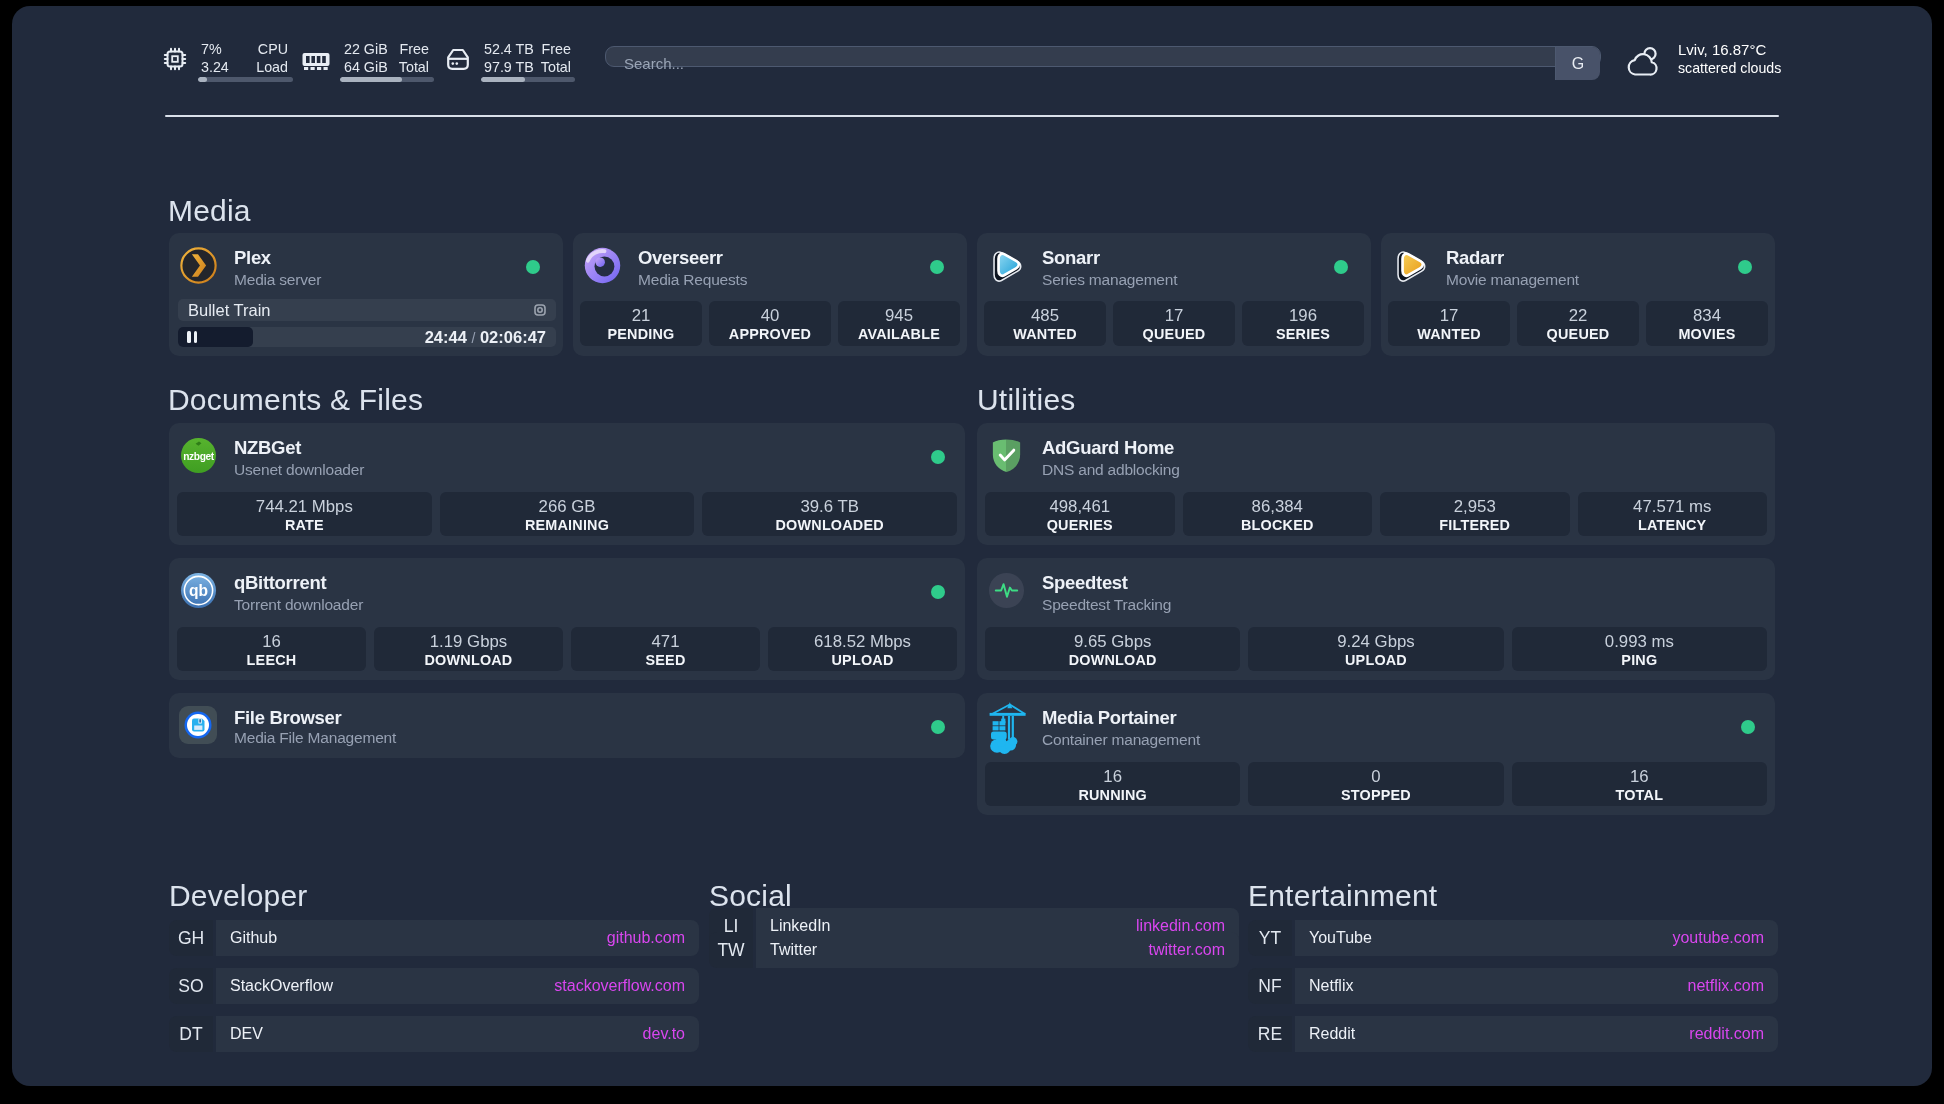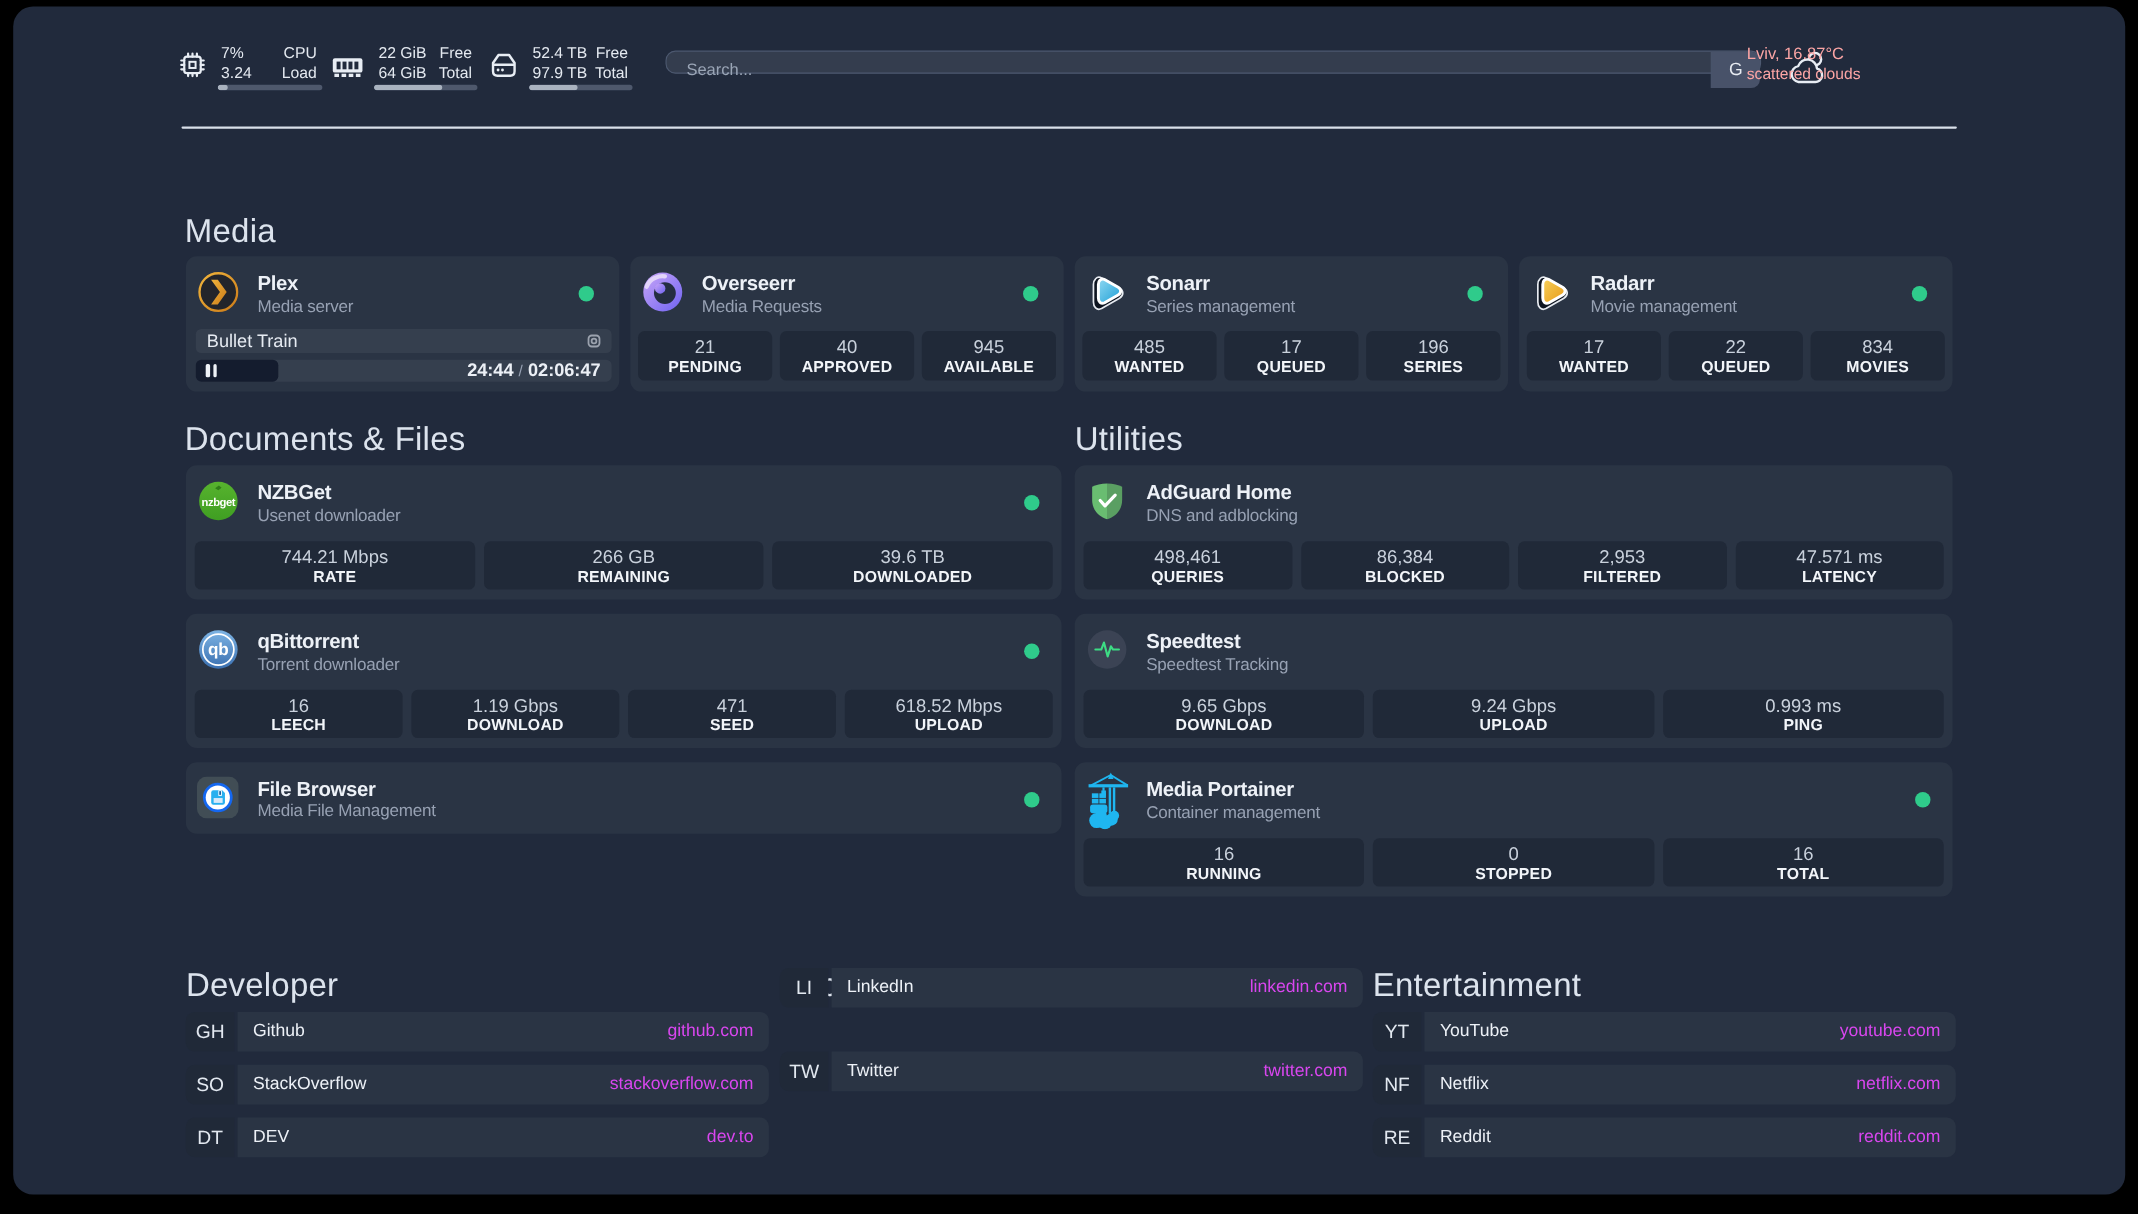--- a/index.html
+++ b/index.html
@@ -8,21 +8,21 @@
 #app { position:absolute; left:12px; top:6px; width:1920px; height:1080px; background:#212a3c; border-radius:18px; }
 .abs { position:absolute; }
 
 .resval { font-size:14.3px; line-height:17.5px; color:#e4e9f0; white-space:pre; }
 .reslab { font-size:14.3px; line-height:17.5px; color:#e4e9f0; text-align:right; white-space:pre; }
 .bar { position:absolute; height:5px; border-radius:3px; background:#4e586c; overflow:hidden; }
 .bar i { position:absolute; left:0; top:0; bottom:0; border-radius:3px; background:#a9b2bf; }
 #search { position:absolute; left:605px; top:46px; width:996px; height:21px; border-radius:9px; background:#343d4e; border:1px solid #4d5970; }
 #search .ph { position:absolute; left:18px; top:8px; font-size:15px; color:#9aa5b6; }
 #search .gbtn { position:absolute; right:0; top:0; width:45px; height:33px; background:#485269; border-left:1px solid #4d5970; border-radius:0 8px 8px 0; color:#e8ecf2; font-size:16px; text-align:center; line-height:33px; font-weight:500; }
-#wtext { position:absolute; left:1588px; top:41px; font-size:15px; line-height:17.5px; color:#fca5a5; white-space:pre; }
+#wtext { position:absolute; left:1678px; top:41px; font-size:15px; line-height:17.5px; color:#ffffff; white-space:pre; }
 #divider { position:absolute; left:165px; top:115px; width:1614px; height:2px; background:#d9dfe9; border-radius:1px; }
 
 .h2 { position:absolute; font-size:30px; font-weight:500; color:#dce3ed; letter-spacing:0.2px; }
 
 .card { position:absolute; background:#2a3444; border-radius:10px; }
 .logo { position:absolute; left:11px; top:14px; width:37px; height:37px; }
 .sv-t { position:absolute; left:65px; top:14px; font-size:18.5px; line-height:22px; font-weight:600; color:#edf1f7; letter-spacing:-0.3px; }
 .sv-s { position:absolute; left:65px; top:36.5px; font-size:15.5px; line-height:20px; color:#97a1b3; letter-spacing:-0.2px; }
 .dot { position:absolute; width:14px; height:14px; border-radius:7px; background:#2fcb8b; top:27px; }
 .stats { position:absolute; left:7px; right:7px; top:68px; height:45px; display:flex; gap:7px; }
@@ -429,28 +429,28 @@
       </div>
     </div>
 <div class="bk" style="left:169px;top:1016px">
       <div class="ab">DT</div>
       <div class="nm">
         <span class="t">DEV</span>
         <span class="u">dev.to</span>
       </div>
     </div>
 
-<div class="bk" style="left:709px;top:880px">
+<div class="bk" style="left:709px;top:908px">
       <div class="ab">LI</div>
       <div class="nm">
         <span class="t">LinkedIn</span>
         <span class="u">linkedin.com</span>
       </div>
     </div>
-<div class="bk" style="left:709px;top:956px">
+<div class="bk" style="left:709px;top:932px">
       <div class="ab">TW</div>
       <div class="nm">
         <span class="t">Twitter</span>
         <span class="u">twitter.com</span>
       </div>
     </div>
 
 <div class="bk" style="left:1248px;top:920px">
       <div class="ab">YT</div>
       <div class="nm">

